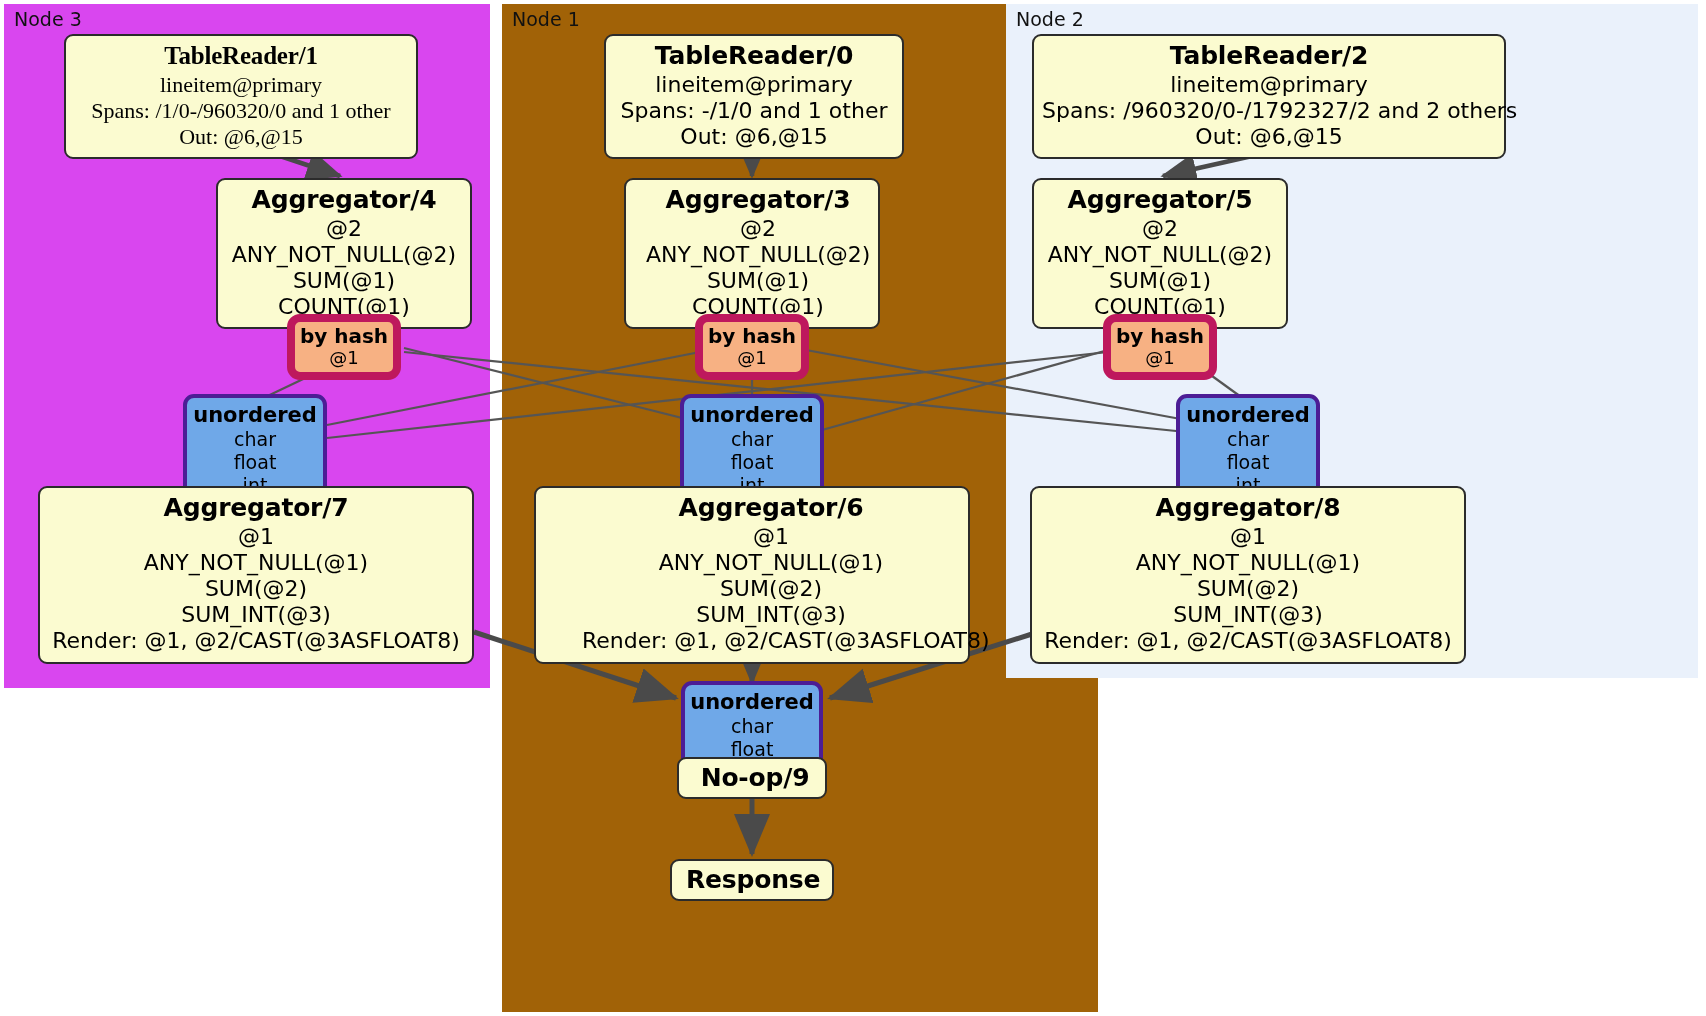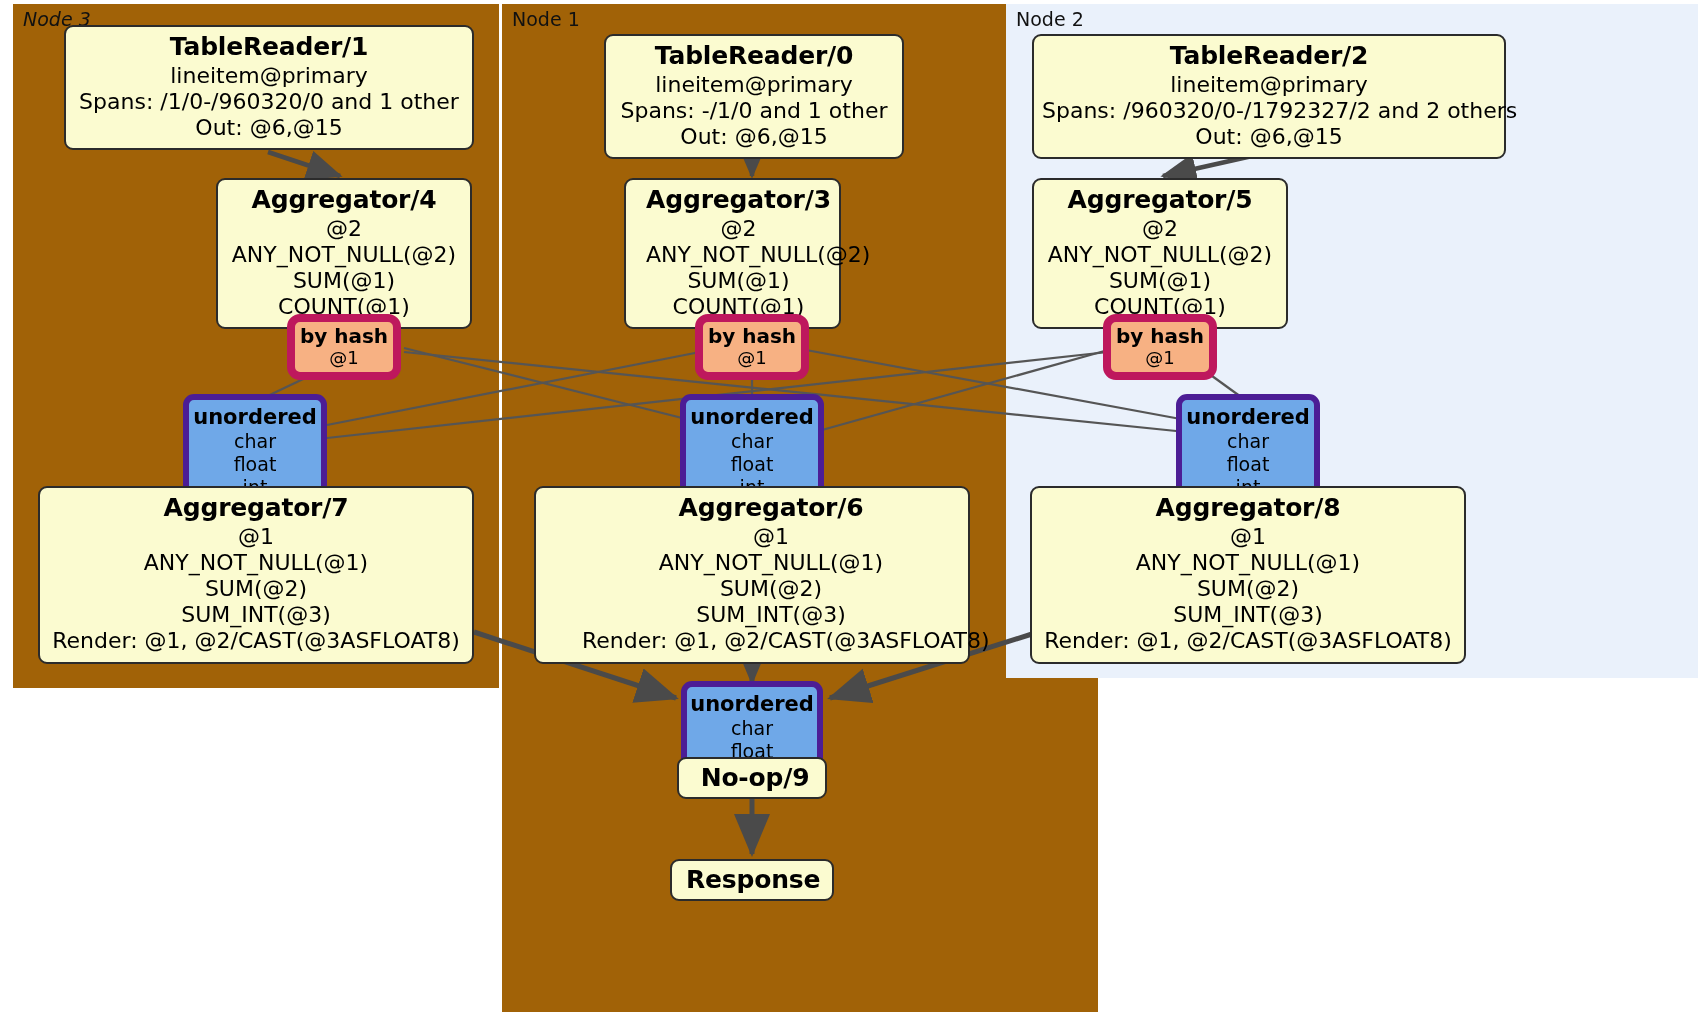--- a/index.html
+++ b/index.html
@@ -86,21 +86,21 @@
   }
   .router-hash .ln{
     display:block;
     font-size:18px;
   }
   
   .router-un{
     position:absolute;
     box-sizing:border-box;
     background:#6fa8e8;
-    border:6px solid #4c1d95;
+    border:4px solid #4c1d95;
     border-radius:11px;
     text-align:center;
     color:#000;
     padding:5px 0 6px 0;
     line-height:1.2;
   }
   .router-un .ttl{
     display:block;
     font-weight:bold;
     font-size:21px;
@@ -111,21 +111,21 @@
   }
   .z-back{z-index:1;}
   .z-mid{z-index:3;}
   .z-front{z-index:5;}
 </style>
 </head>
 <body>
 
 <div id="stage">
 
-  <div class="panel z-back" style="left:13px;top:4px;width:486px;height:684px;background:#a16207;font-style:italic;">
+  <div class="panel z-back" style="left:4px;top:4px;width:486px;height:684px;background:#d946ef;">
     <span class="panel-label">Node 3</span>
   </div>
 
   <div class="panel z-back" style="left:502px;top:4px;width:596px;height:1008px;background:#a16207;">
     <span class="panel-label">Node 1</span>
   </div>
 
   <div class="panel z-back" style="left:1006px;top:4px;width:692px;height:674px;background:#eaf1fb;">
     <span class="panel-label">Node 2</span>
   </div>
@@ -164,21 +164,21 @@
       <path d="M474,632 L676,698"></path>
       <path d="M752,660 L752,682"></path>
       <path d="M1032,634 L830,698"></path>
     </g>
 
     <g stroke="#4a4a4a" stroke-width="5" fill="none" marker-end="url(#ahs)">
       <path d="M752,790 L752,854"></path>
     </g>
   </svg>
 
-  <div class="proc z-front" style="left:64px;top:25px;width:410px;">
+  <div class="proc z-front" style="left:64px;top:34px;width:354px;font-family:Liberation Serif, serif;">
     <span class="ttl">TableReader/1</span>
     <span class="ln">lineitem@primary</span>
     <span class="ln">Spans: /1/0-/960320/0 and 1 other</span>
     <span class="ln">Out: @6,@15</span>
   </div>
 
   <div class="proc z-front" style="left:604px;top:34px;width:300px;">
     <span class="ttl">TableReader/0</span>
     <span class="ln">lineitem@primary</span>
     <span class="ln">Spans: -/1/0 and 1 other</span>
@@ -193,21 +193,21 @@
   </div>
 
   <div class="proc z-front" style="left:216px;top:178px;width:256px;">
     <span class="ttl">Aggregator/4</span>
     <span class="ln">@2</span>
     <span class="ln">ANY_NOT_NULL(@2)</span>
     <span class="ln">SUM(@1)</span>
     <span class="ln">COUNT(@1)</span>
   </div>
 
-  <div class="proc z-front" style="left:624px;top:178px;width:217px;padding-left:20px;">
+  <div class="proc z-front" style="left:624px;top:178px;width:256px;padding-left:20px;">
     <span class="ttl">Aggregator/3</span>
     <span class="ln">@2</span>
     <span class="ln">ANY_NOT_NULL(@2)</span>
     <span class="ln">SUM(@1)</span>
     <span class="ln">COUNT(@1)</span>
   </div>
 
   <div class="proc z-front" style="left:1032px;top:178px;width:256px;">
     <span class="ttl">Aggregator/5</span>
     <span class="ln">@2</span>

